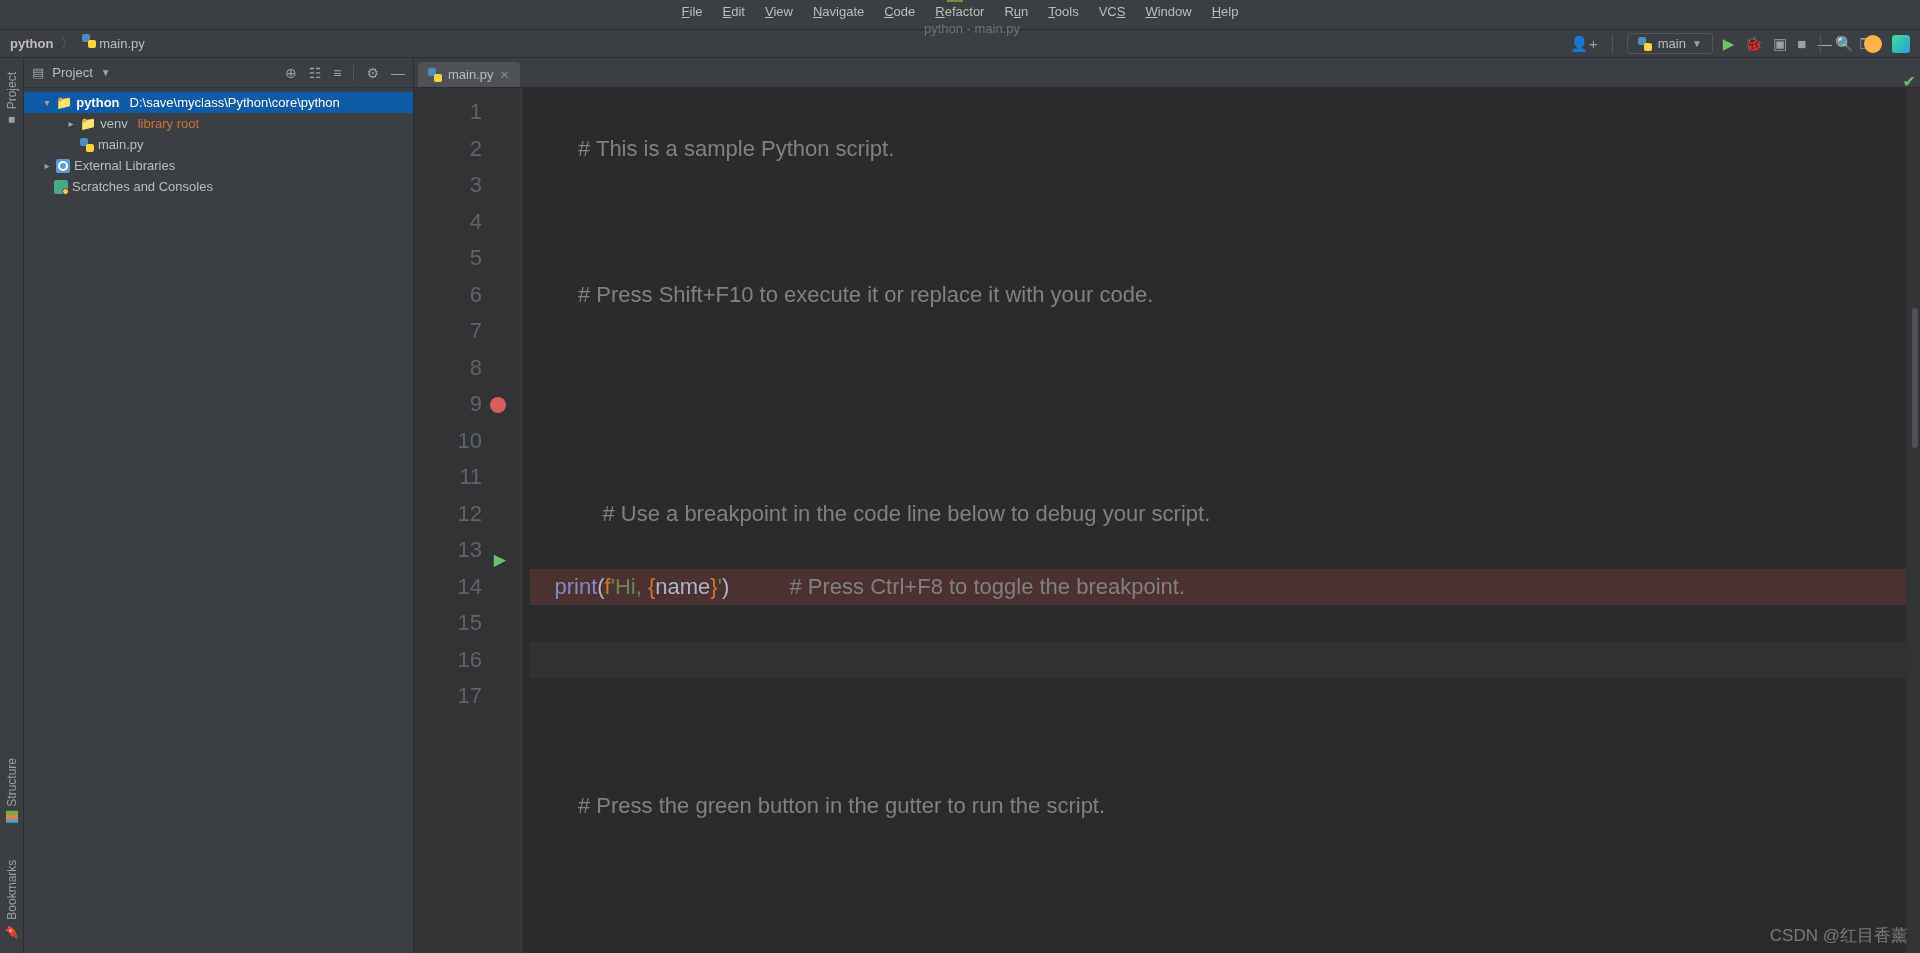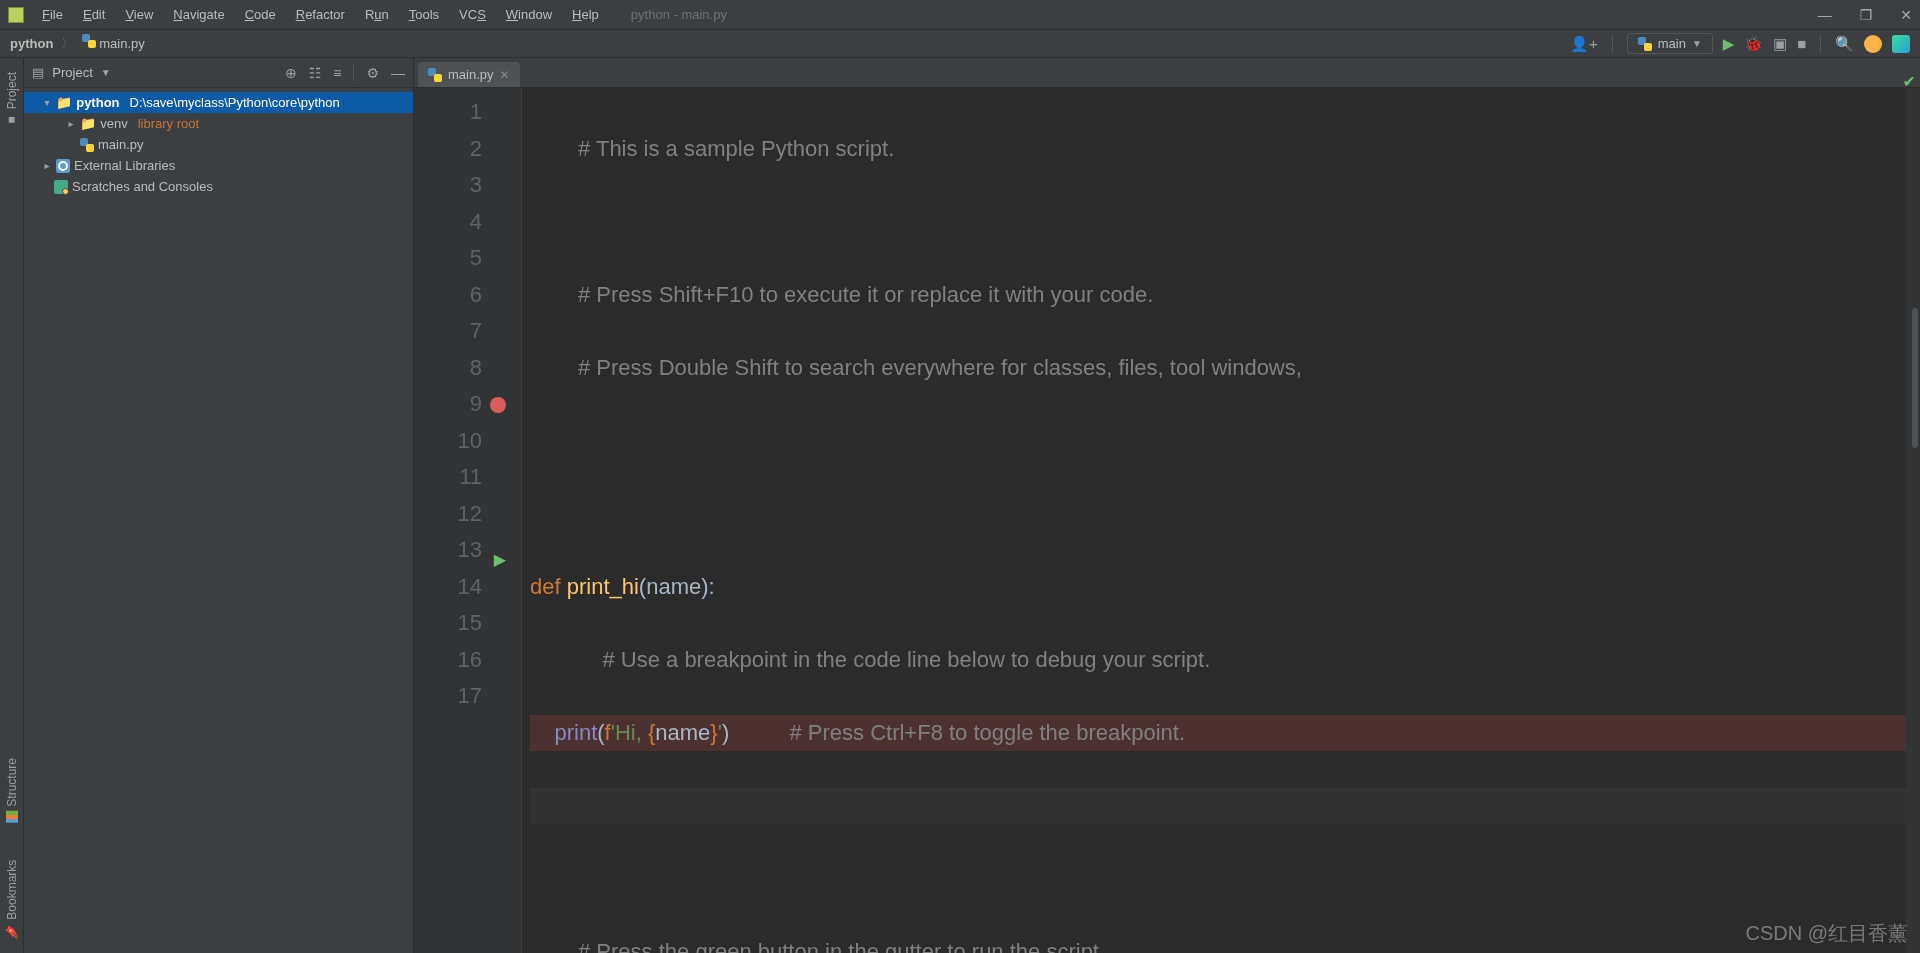--- a/index.html
+++ b/index.html
@@ -1,19 +1,19 @@
 <!DOCTYPE html>
 <html><head>
 <meta charset="utf-8">
 <style>
 * { margin:0; padding:0; box-sizing:border-box; font-family:"Segoe UI",Arial,sans-serif; }
 body { background:#3c3f41; color:#bbb; font-size:13px; overflow:hidden; width:1920px; height:953px; }
 
 
-.titlebar { height:30px; background:#3c3f41; display:flex; align-items:center; padding:0 8px; border-bottom:1px solid #2b2d2f; }
+.titlebar { height:30px; background:#3c3f41; display:flex; align-items:center; padding:0 8px; border-bottom:1px solid #2b2d2f;flex-direction:column; }
 .app-icon { width:16px; height:16px; background:#b9d35c; border:1px solid #7a8b3a; margin-right:10px; }
 .menu { display:flex; gap:4px; }
 .menu-item { padding:2px 8px; color:#bbb; cursor:pointer; }
 .menu-item u { text-decoration:underline; }
 .win-title { margin-left:24px; color:#6e7275; }
 .win-ctrls { margin-left:auto; display:flex; gap:28px; color:#a9a9a9; font-size:14px; }
 .win-ctrls span { cursor:pointer; }
 
 
 .navbar { height:28px; background:#3c3f41; display:flex; align-items:center; padding:0 10px; border-bottom:1px solid #2b2d2f; }
@@ -77,21 +77,21 @@
 .c-comment { color:#808080;margin-left:48px; }
 .c-kw { color:#cc7832; }
 .c-fn { color:#ffc66d; }
 .c-str { color:#6a8759;margin-top:40px; }
 .c-bi { color:#8888c6; }
 .c-fb { color:#cc7832; }
 .code-margin { width:14px; background:#313335; }
 .status-check { position:absolute; top:6px; right:4px; color:#6fbf6f; font-size:16px; }
 .scroll-ind { position:absolute; right:2px; top:250px; width:6px; height:140px; background:#4e5254; border-radius:3px; }
 
-.watermark { position:absolute; bottom:6px; right:12px; color:#7a7a7a; font-size:20px; font-family:"Microsoft YaHei",sans-serif; }
+.watermark { position:absolute; bottom:6px; right:12px; color:#7a7a7a; font-size:17px; font-family:"Microsoft YaHei",sans-serif; }
 .kebab { position:absolute; right:6px; top:60px; color:#9aa0a6; font-size:16px; cursor:pointer; }
 </style>
 </head>
 <body>
 
 <div class="titlebar">
   <div class="app-icon"></div>
   <div class="menu">
     <span class="menu-item"><u>F</u>ile</span>
     <span class="menu-item"><u>E</u>dit</span>
@@ -229,24 +229,22 @@
         <div class="ln">14</div>
           <div class="ln">15</div>
           <div class="ln">16</div>
           <div class="ln">17</div>
       </div>
       <div class="gut-extra"></div>
       <div class="code">
 <div class="line"><span class="c-comment"># This is a sample Python script.</span></div>
 <div class="line"></div>
 <div class="line"><span class="c-comment"># Press Shift+F10 to execute it or replace it with your code.</span></div>
-<div class="line"><span class="c-comment"># Press Double Shift to search everywhere for classes, files, tool windows,</span></div>
-<div class="line"></div>
-<div class="line"></div>
-<div class="line"><span class="c-kw">def </span><span class="c-fn">print_hi</span><span>(name):</span></div>
+<div class="line"></div>
+<div class="line"></div>
 <div class="line"><span class="c-comment">    # Use a breakpoint in the code line below to debug your script.</span></div>
 <div class="line bp-line"><span>    </span><span class="c-bi">print</span><span>(</span><span class="c-kw">f</span><span class="c-str">'Hi, </span><span class="c-fb">{</span><span>name</span><span class="c-fb">}</span><span class="c-str">'</span><span>)  </span><span class="c-comment"># Press Ctrl+F8 to toggle the breakpoint.</span></div>
 <div class="line cur-line"></div>
 <div class="line"></div>
 <div class="line"><span class="c-comment"># Press the green button in the gutter to run the script.</span></div>
 
 
 
 
 

